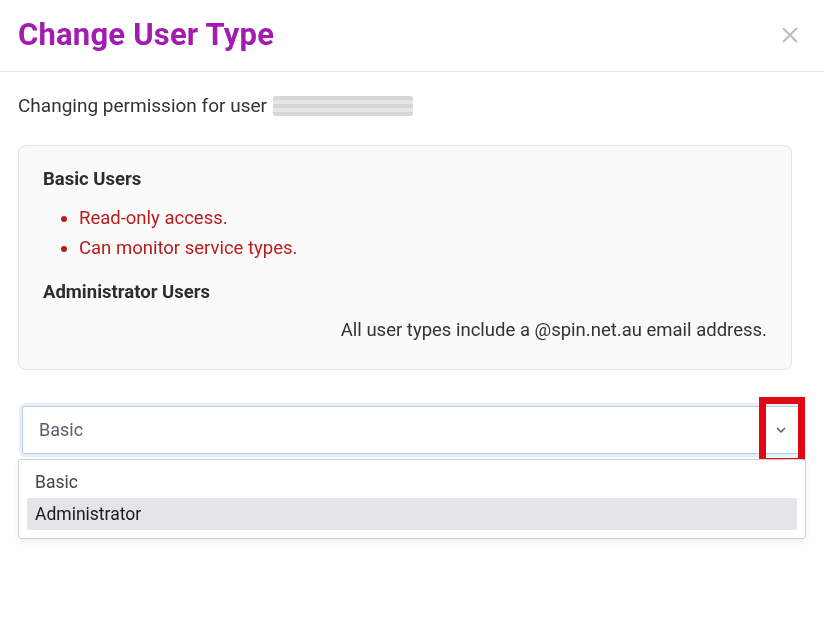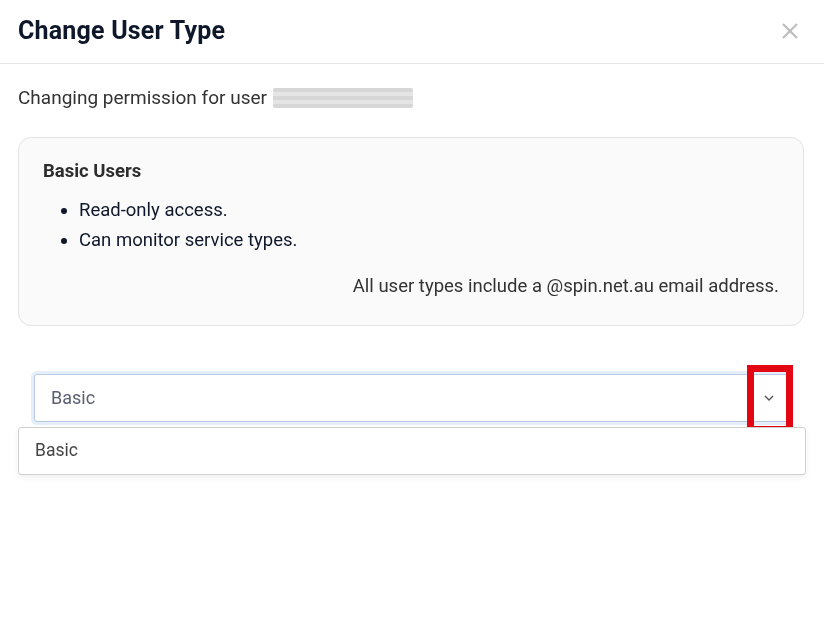--- a/index.html
+++ b/index.html
@@ -16,91 +16,91 @@
       overflow: hidden;
     }
     .modal-header {
       display: flex;
       justify-content: space-between;
       align-items: center;
       padding: 16px 20px 18px 18px;
       border-bottom: 1px solid #e6e6e6;
     }
     .modal-title {
-      font-size: 25px;
+      font-size: 31px;
       font-weight: 700;
-      color: #0f172a;
+      color: #a21caf;
       letter-spacing: 0.2px;
     }
     .close-btn {
       cursor: pointer;
       color: #bdbdbd;
       display: flex;
       align-items: center;
       justify-content: center;
       width: 28px;
       height: 28px;
     }
     .close-btn svg {
       width: 24px;
       height: 24px;
       stroke: #bdbdbd;
       stroke-width: 2.2;
     }
     .modal-body {
-      padding: 22px 20px 0 18px;
+      padding: 22px 32px 0 18px;
     }
     .changing-line {
       font-size: 19px;
       color: #333;
       display: flex;
       align-items: center;
     }
     .redacted {
       display: inline-block;
       width: 140px;
       height: 20px;
       margin-left: 6px;
       background-image: linear-gradient(0deg, #d7d7d7 0, #d7d7d7 4px, #e5e5e5 4px, #e5e5e5 8px, #d7d7d7 8px, #d7d7d7 12px, #e5e5e5 12px, #e5e5e5 16px, #d7d7d7 16px, #d7d7d7 20px);
       filter: blur(0.3px);
       border-radius: 2px;
     }
     .info-box {
       margin-top: 28px;
       border: 1px solid #e3e3e3;
       background: #fafafa;
-      border-radius: 13px;
+      border-radius: 8px;
       padding: 22px 24px 24px 24px;
     }
     .info-heading {
       font-size: 18.5px;
       font-weight: 700;
       color: #2d2d2d;
       margin-bottom: 14px;
     }
     .info-list {
       margin-left: 36px;
       margin-bottom: 18px;
     }
     .info-list li {
       font-size: 18.5px;
-      color: #0f172a;
+      color: #b91c1c;
       line-height: 1.6;
       list-style-type: disc;
     }
     .info-note {
       font-size: 18.5px;
       color: #333;
       line-height: 1.5;
       text-align: right;
     }
     .dropdown-area {
-      margin-top: 48px;
+      margin-top: 36px;
       position: relative;
-      padding: 0 34px;
+      padding: 0 22px;
     }
     .dropdown-select {
       position: relative;
       width: 100%;
       height: 48px;
       border: 1px solid #b7cbe5;
       border-radius: 3px;
       display: flex;
       align-items: center;
       padding: 0 16px;
@@ -180,32 +180,34 @@
     <span class="redacted"></span>
   </div>
 
   <div class="info-box">
     <div class="info-heading">Basic Users</div>
     <ul class="info-list">
       <li>Read-only access.</li>
       <li>Can monitor service types.</li>
     </ul>
 
+    <div class="info-heading">Administrator Users</div>
 
     <div class="info-note">All user types include a @spin.net.au email address.</div>
   </div>
 </div>
 
 <div class="dropdown-area">
   <div class="dropdown-select">
     <span class="dropdown-selected-text">Basic</span>
     <div class="chevron-wrap">
       <svg viewBox="0 0 24 24">
         <polyline points="6 9 12 15 18 9"></polyline>
       </svg>
     </div>
     <div class="highlight-box"></div>
   </div>
 
   <div class="dropdown-list">
     <div class="dropdown-opt">Basic</div>
+    <div class="dropdown-opt highlighted">Administrator</div>
   </div>
 </div>
 
 </body></html>

